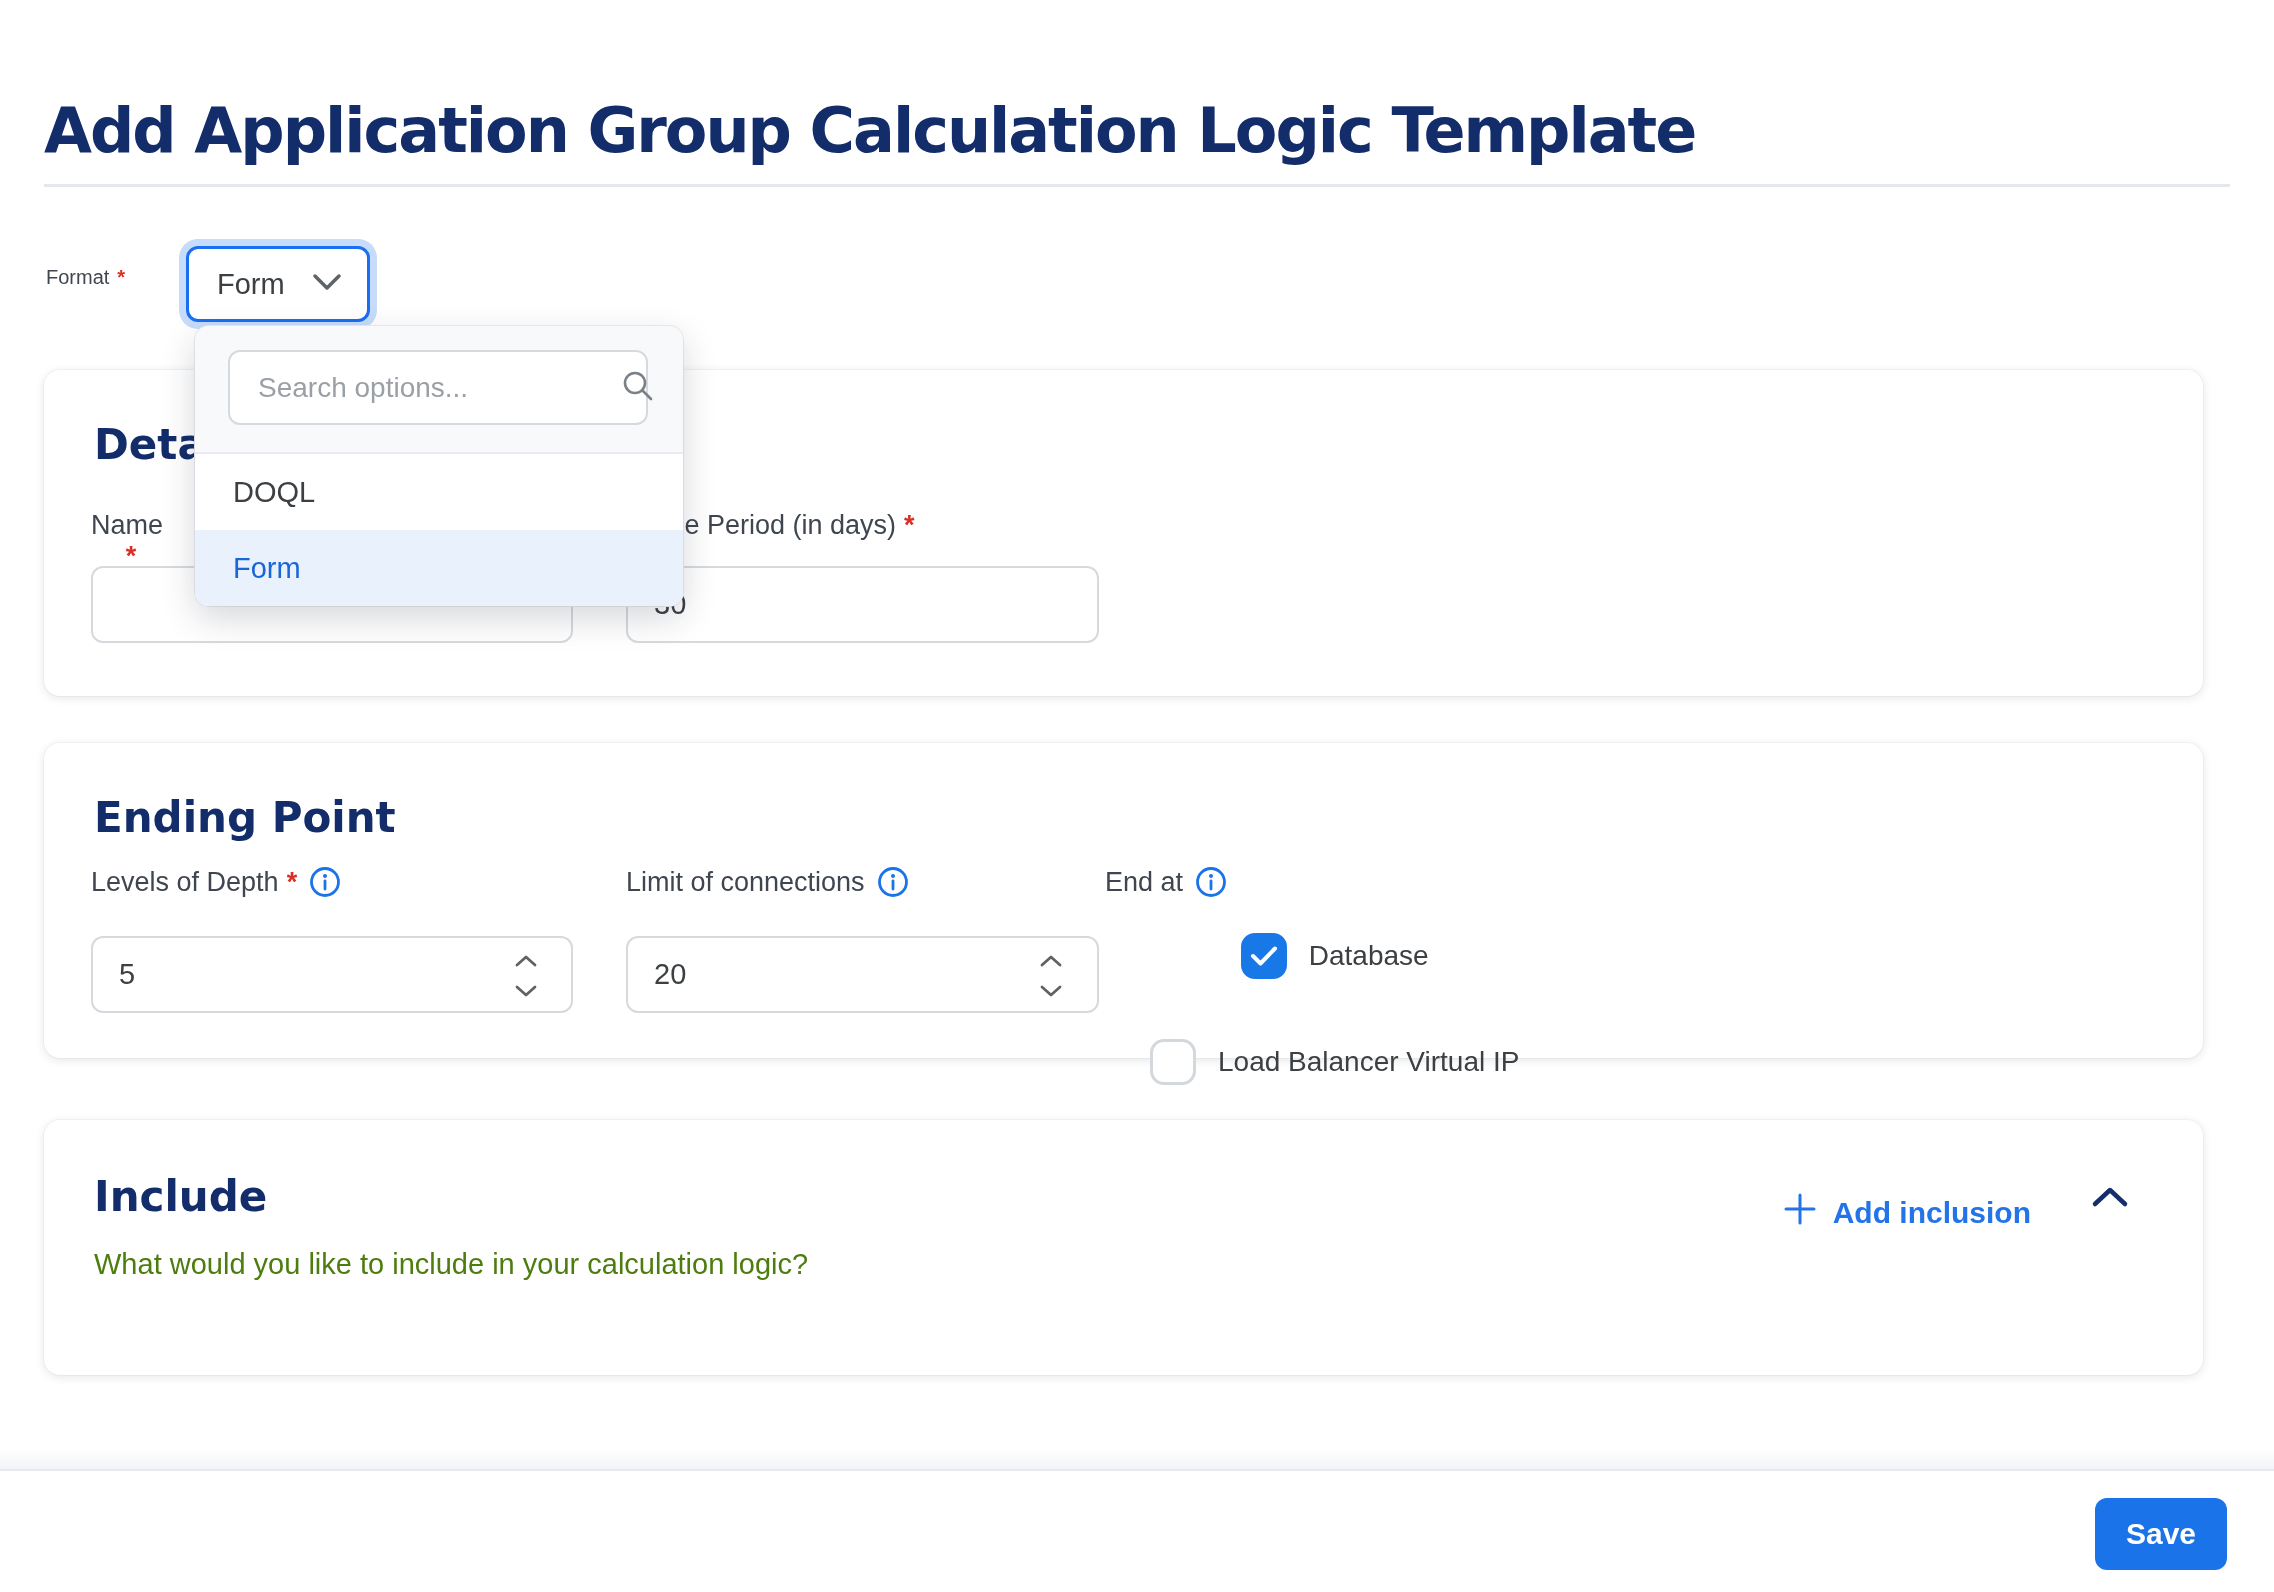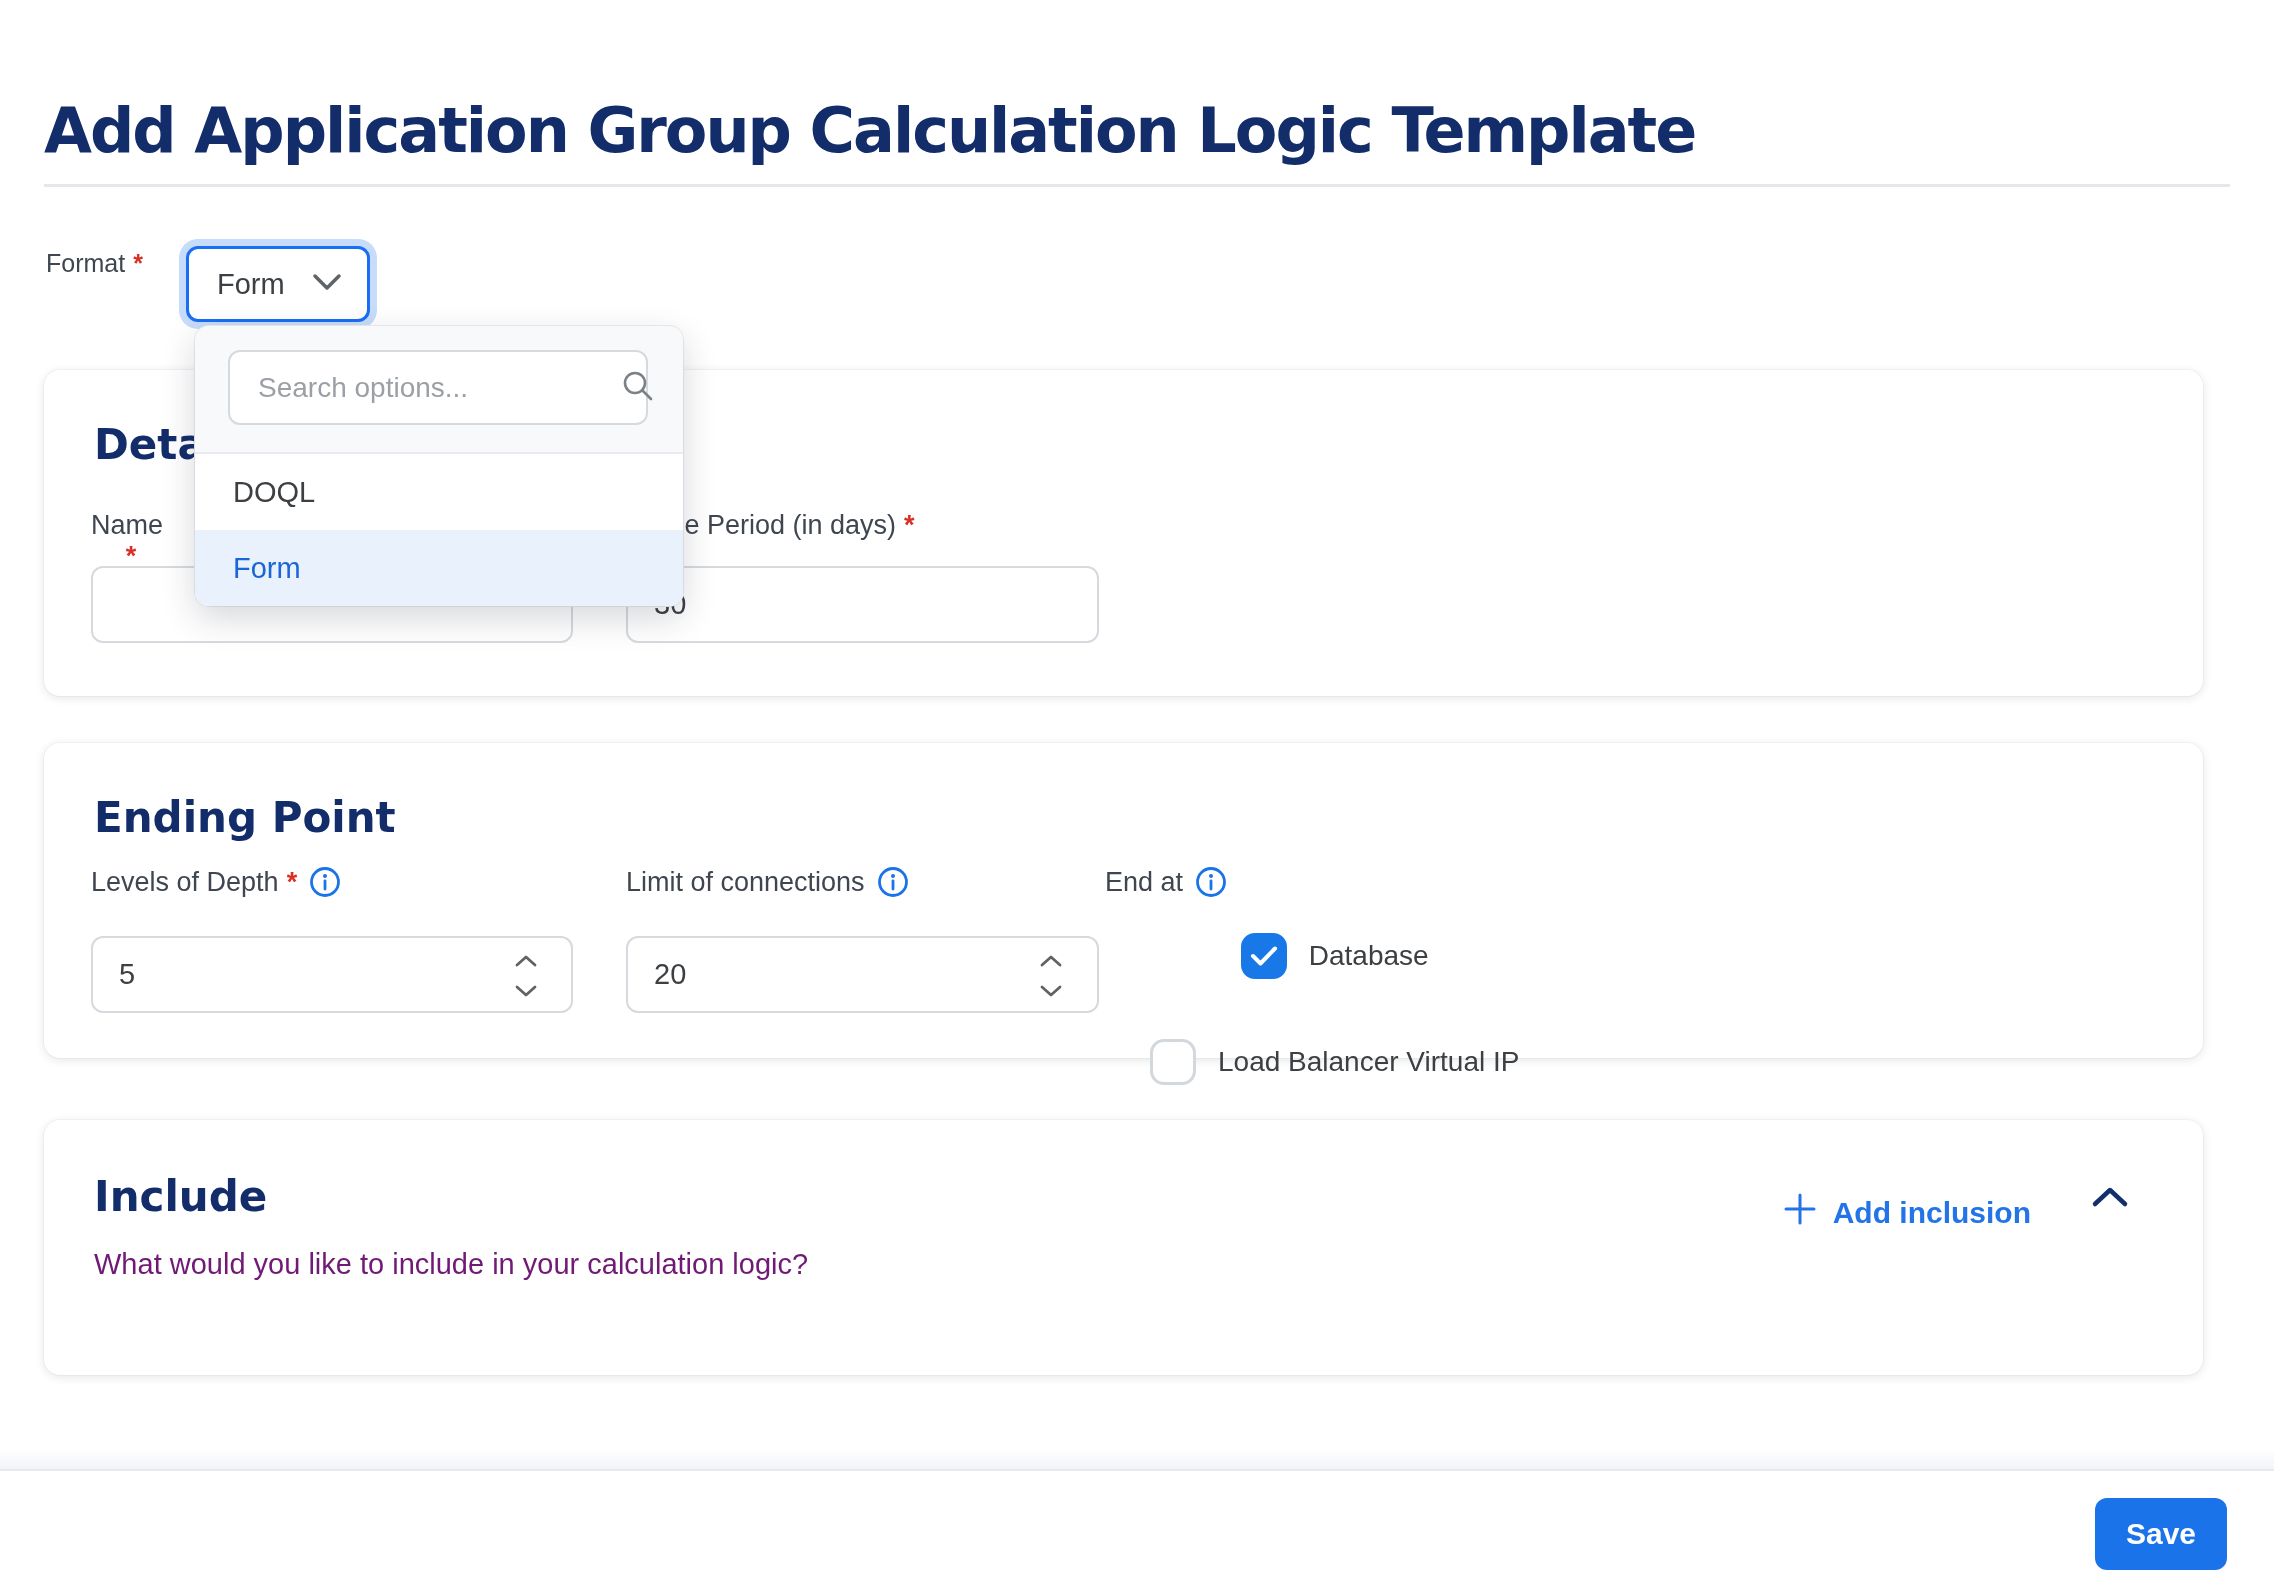--- a/index.html
+++ b/index.html
@@ -5,21 +5,21 @@
   html,body{margin:0;padding:0;background:#fff;}
   .page{position:relative;width:2274px;height:1592px;background:#ffffff;
         font-family:"Liberation Sans",sans-serif;overflow:hidden;}
 
   
   .page-title{position:absolute;left:44px;top:52px;font-family:"DejaVu Sans",sans-serif;
               font-weight:800;font-size:62px;letter-spacing:-2px;color:#132d6b;text-align:center;}
   .title-divider{position:absolute;left:44px;top:184px;width:2186px;height:3px;background:#e4e7ec;}
 
   
-  .format-label{position:absolute;left:46px;top:249px;font-size:25px;color:#3f4650;}
+  .format-label{position:absolute;left:46px;top:266px;font-size:20px;color:#3f4650;}
   .req{color:#d93025;font-weight:bold;margin-left:8px;}
   .dd-button{position:absolute;left:186px;top:246px;width:184px;height:76px;background:#fff;
              border:3px solid #1a6ef3;border-radius:12px;box-shadow:0 0 0 7px #c7dcfa;
              display:flex;align-items:center;justify-content:space-between;
              padding:0 24px 0 28px;box-sizing:border-box;cursor:pointer;z-index:25;}
   .dd-button .val{font-size:29px;color:#3c4043;}
 
   
   .dd-panel{position:absolute;left:195px;top:326px;width:488px;height:280px;background:#f8f9fa;
             border-radius:14px;box-shadow:0 12px 34px rgba(25,35,55,.18),0 0 0 1px #eceef1;
@@ -74,21 +74,21 @@
 
   
   .checkbox-row{position:absolute;left:1106px;top:190px;display:flex;align-items:center;gap:60px;flex-direction:column;}
   .cb-item{display:flex;align-items:center;gap:22px;cursor:pointer;}
   .cb-box{width:46px;height:46px;border-radius:14px;box-sizing:border-box;border:3px solid #d3d8dd;
           background:#fff;display:flex;align-items:center;justify-content:center;}
   .cb-box.checked{background:#1878e8;border-color:#1878e8;}
   .cb-label{font-size:28px;color:#3c4043;}
 
   
-  .include-desc{position:absolute;left:50px;top:128px;font-size:29px;color:#701a75;}
+  .include-desc{position:absolute;left:50px;top:128px;font-size:29px;color:#4d7c0f;}
   .add-inclusion{position:absolute;right:172px;top:72px;display:flex;align-items:center;gap:16px;
                  color:#2374e8;font-size:30px;font-weight:bold;cursor:pointer;justify-content:space-between;}
   .collapse-chevron{position:absolute;right:74px;top:66px;cursor:pointer;}
 
   
   .footer-divider{position:absolute;left:0;top:1469px;width:2274px;height:2px;background:#e7e9ef;}
   .footer-fade{position:absolute;left:0;top:1449px;width:2274px;height:20px;
                background:linear-gradient(to bottom,rgba(244,246,250,0),#f2f4f8);}
   .save-button{position:absolute;left:2095px;top:1498px;width:132px;height:72px;background:#1a73e8;
                border:none;border-radius:12px;color:#fff;font-size:30px;font-weight:bold;

